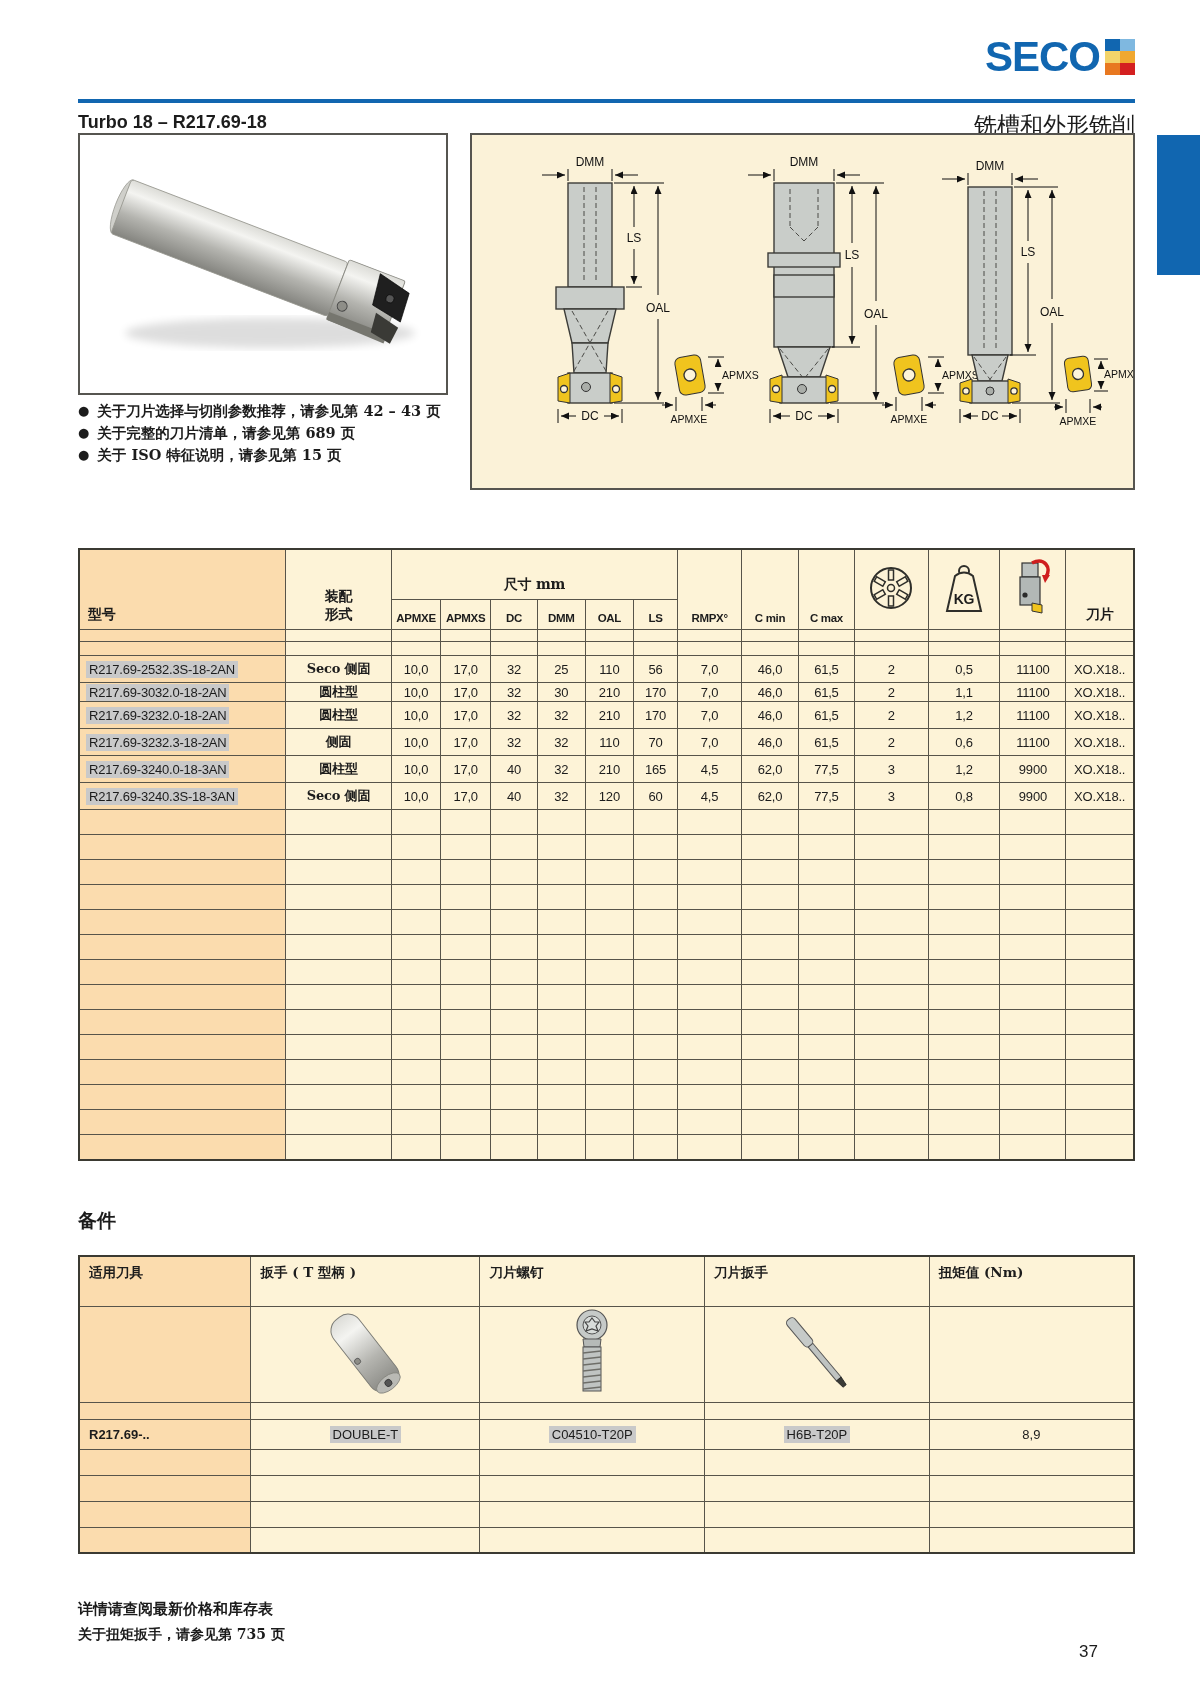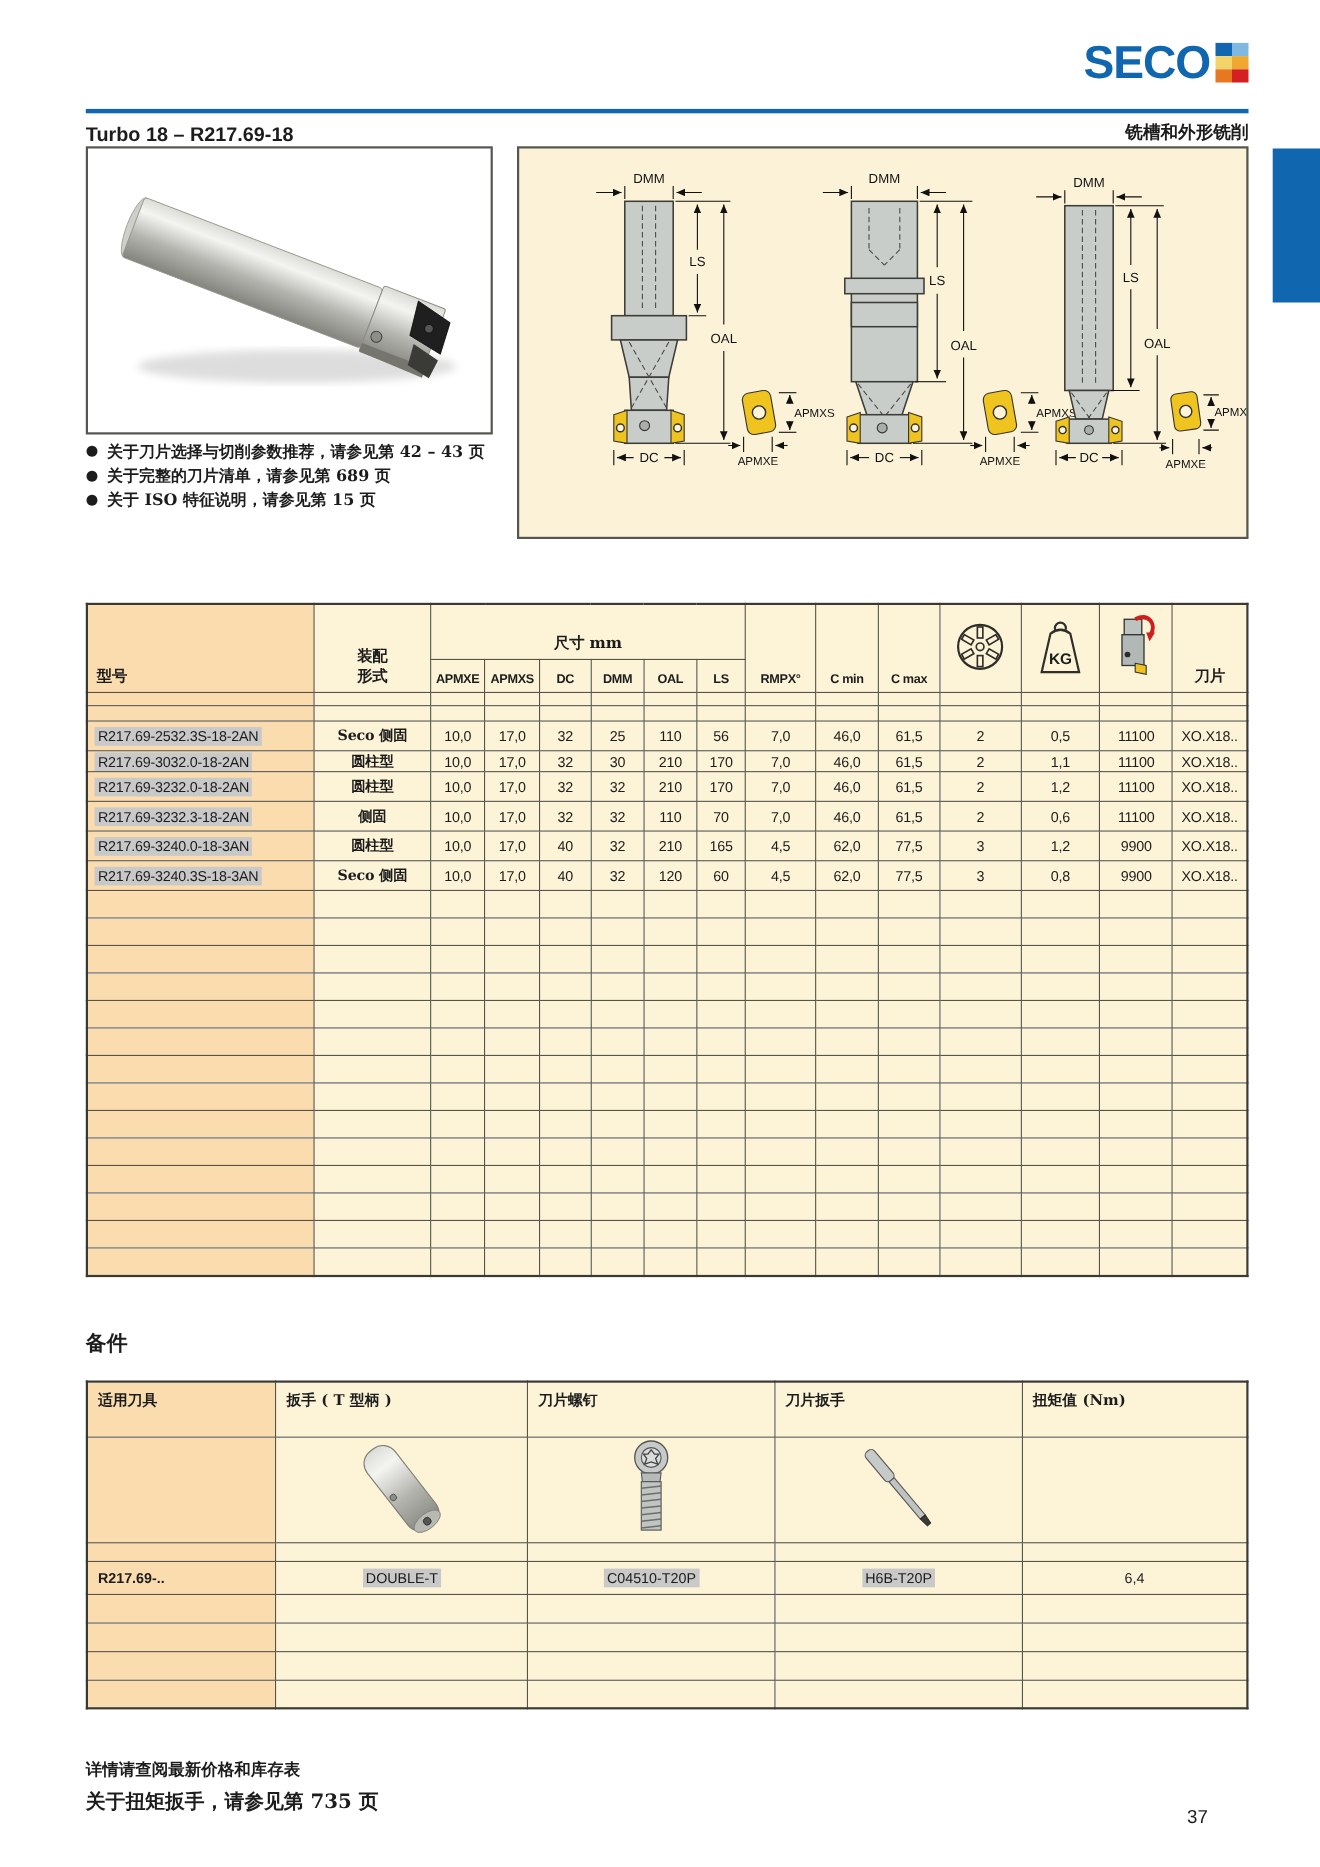--- a/index.html
+++ b/index.html
@@ -9,21 +9,21 @@
 
   
   .title{left:78px;top:36px;font-family:"DejaVu Serif","Liberation Serif",serif;
          font-size:27px;font-weight:bold;letter-spacing:2px;}
   .logo{left:900px;top:36px;width:235px;height:42px;display:flex;align-items:center;justify-content:flex-end;gap:5px;}
   .logo-text{color:#1166b0;font-size:42px;font-weight:bold;letter-spacing:-1px;line-height:1;}
   .logo-squares{display:grid;grid-template-columns:15px 15px;grid-template-rows:12px 12px 12px;}
   .blue-rule{left:78px;top:99px;width:1057px;height:4px;background:#1166b0;}
   .subtitle-left{left:78px;top:112px;font-size:18px;font-weight:bold;}
   .subtitle-right{left:735px;top:110px;width:400px;text-align:right;
-      font-family:"DejaVu Serif","Liberation Serif",serif;font-size:16px;font-weight:bold;}
+      font-family:"DejaVu Serif","Liberation Serif",serif;font-size:23px;font-weight:normal;}
   .blue-tab{left:1157px;top:135px;width:43px;height:140px;background:#1166b0;}
 
   
   .photo-frame{left:78px;top:133px;width:370px;height:262px;background:#fff;
       border:2px solid #56555049;border:2px solid #565550;box-sizing:border-box;}
   .notes{left:78px;top:400px;width:420px;font-family:"DejaVu Serif","Liberation Serif",serif;
       font-size:14.5px;font-weight:bold;line-height:22px;}
   .notes .note{display:flex;gap:8px;}
   .notes .bullet{font-size:13px;}
 
@@ -58,21 +58,21 @@
   .spares-table th{background:#fdf3d7;text-align:left;vertical-align:top;padding:7px 0 0 9px;
       font-family:"DejaVu Serif","Liberation Serif",serif;font-size:13.5px;font-weight:bold;}
   .spares-table th.c-tool{background:#fbdcae;}
   .spares-table td{background:#fdf3d7;text-align:center;vertical-align:middle;font-size:13px;}
   .spares-table td.c-tool{background:#fbdcae;text-align:left;padding-left:9px;}
   .img-cell{height:95px;}
 
   .spares-heading{left:78px;top:1208px;font-family:"DejaVu Serif","Liberation Serif",serif;
       font-size:19px;font-weight:bold;}
   .footer-1{left:78px;top:1600px;font-family:"DejaVu Serif","Liberation Serif",serif;font-size:15px;font-weight:bold;}
-  .footer-2{left:78px;top:1626px;font-family:"DejaVu Serif","Liberation Serif",serif;font-size:18px;font-weight:bold;}
+  .footer-2{left:78px;top:1626px;font-family:"DejaVu Serif","Liberation Serif",serif;font-size:14px;font-weight:bold;}
   .page-num{left:898px;top:1642px;width:200px;text-align:right;font-size:17px;}
 </style>
 </head>
 <body>
 
 <div class="page">
 
   <div class="abs logo">
     <span class="logo-text">SECO</span>
     <span class="logo-squares">
@@ -815,21 +815,21 @@
           <td></td>
           <td></td>
           <td></td>
           <td></td>
       </tr>
       <tr style="height:30px;">
         <td class="c-tool"><span style="font-weight:bold;">R217.69-..</span></td>
         <td><span class="hl">DOUBLE-T</span></td>
         <td><span class="hl">C04510-T20P</span></td>
         <td><span class="hl">H6B-T20P</span></td>
-        <td>6,4</td>
+        <td>8,9</td>
       </tr>
     <tr style="height: 26px;">
           <td class="c-tool"></td>
           <td></td>
           <td></td>
           <td></td>
           <td></td>
         </tr>
         <tr style="height: 26px;">
           <td class="c-tool"></td>

